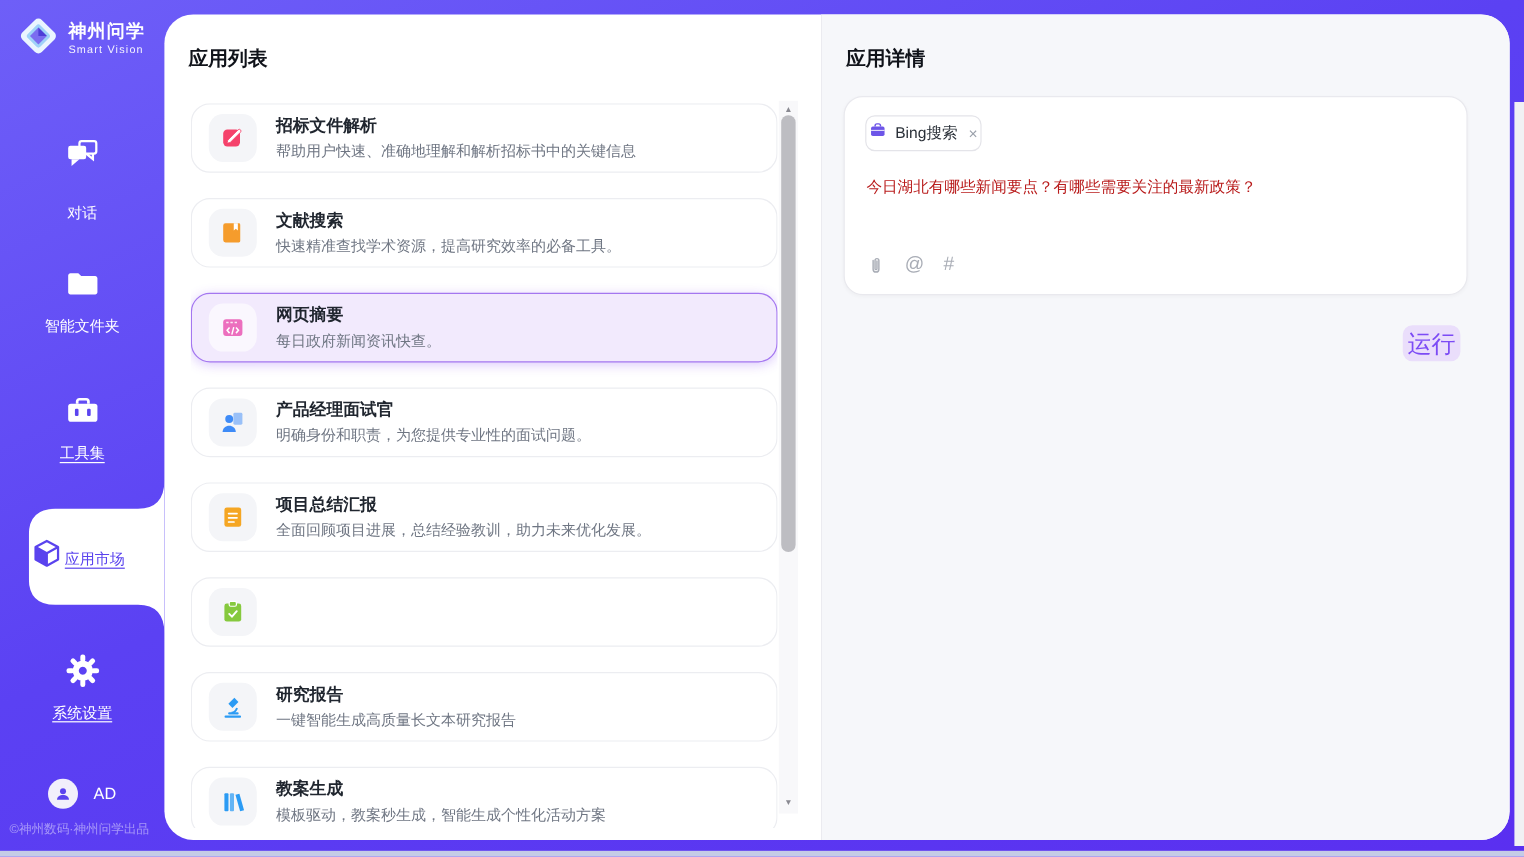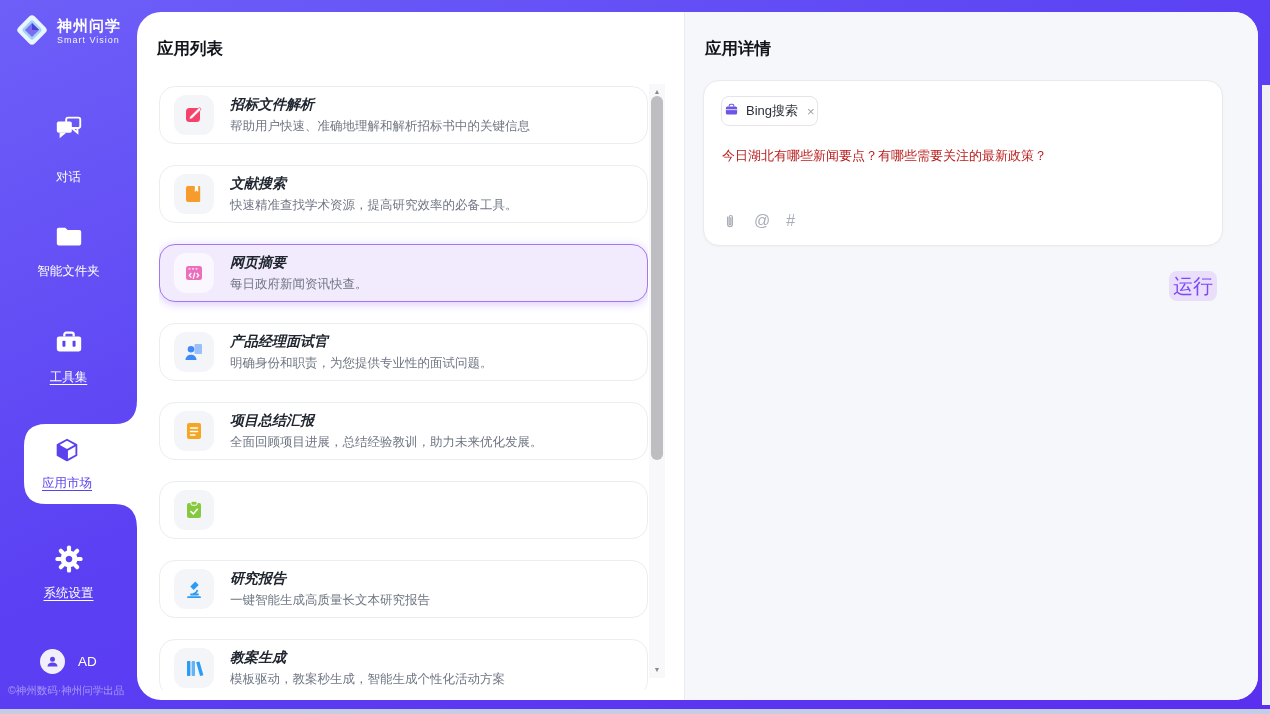--- a/index.html
+++ b/index.html
@@ -14,21 +14,21 @@
   .logo-text { color:#fff; line-height:1.05; }
   .logo-text .cn { font-size:15px; font-weight:bold; letter-spacing:1px; }
   .logo-text .en { font-size:9px; opacity:.92; letter-spacing:1px; margin-top:2px; }
   .nav-item { position:absolute; left:0; width:137px; display:flex; flex-direction:column;
               align-items:center; cursor:pointer; }
   .nav-label { margin-top:7px; font-size:12.5px; color:#fff; }
   .nav-label.u { text-decoration:underline; text-underline-offset:3px; }
   .nav-tab { position:absolute; left:24px; top:400px; width:113px; height:128px; cursor:pointer; }
   .nav-tab .tab-bg { position:absolute; left:0; top:0; }
   .nav-tab .inner { position:absolute; left:0; top:24px; width:86px; height:80px;
-                    display:flex; flex-direction:column; align-items:center; justify-content:center; }
+                    display:flex; flex-direction:row; align-items:center; justify-content:flex-start; }
   .nav-tab .nav-label { color:#5A43EE; margin-top:5px; }
   .user { position:absolute; left:40px; top:649px; display:flex; align-items:center; gap:13px; cursor:pointer; }
   .avatar { width:25px; height:25px; border-radius:50%; background:#F2EFFB; display:flex;
             align-items:center; justify-content:center; }
   .user-name { color:#fff; font-size:13.5px; }
   .copyright { position:absolute; left:8px; top:684px; font-size:10.5px; color:rgba(255,255,255,.45); }
 
   
   .panel { position:absolute; left:137px; top:12px; right:12px; bottom:14px;
            background:#fff; border-radius:24px; }
@@ -38,21 +38,21 @@
   .app-list { position:absolute; left:22px; top:74px; width:489px; height:604px;
               overflow:hidden; display:flex; flex-direction:column; gap:21px; }
   .app-card { flex:0 0 58px; border:1px solid #ECEDF1; border-radius:16px; background:#fff;
               display:flex; align-items:center; padding:0 14px; cursor:pointer; }
   .app-card.selected { background:#F2EAFD; border-color:#A477F0;
                        box-shadow:0 2px 10px rgba(124,61,244,.28); }
   .app-icon { width:40px; height:40px; border-radius:12px; background:#F4F5F8;
               display:flex; align-items:center; justify-content:center; flex:0 0 40px; }
   .app-card.selected .app-icon { background:#FAF7FE; }
   .app-text { margin-left:16px; }
-  .app-name { font-size:14px; font-weight:bold; color:#20262F;font-style:italic; }
+  .app-name { font-size:14px; font-weight:bold; color:#20262F; }
   .app-desc { font-size:12.5px; color:#6F7683; margin-top:4px; }
 
   .list-scrollbar { position:absolute; left:512px; top:72px; width:16px; height:594px;
                     background:#F8F8FA; }
   .sb-arrow { position:absolute; left:0; width:16px; height:14px; display:flex; align-items:center;
               justify-content:center; font-size:7px; color:#8A8A92; cursor:pointer; }
   .sb-arrow.up { top:0; } .sb-arrow.down { bottom:2px; }
   .sb-thumb { position:absolute; left:2px; top:12px; width:12px; height:364px;
               background:#BDBDC2; border-radius:6px; cursor:grab; }
 

